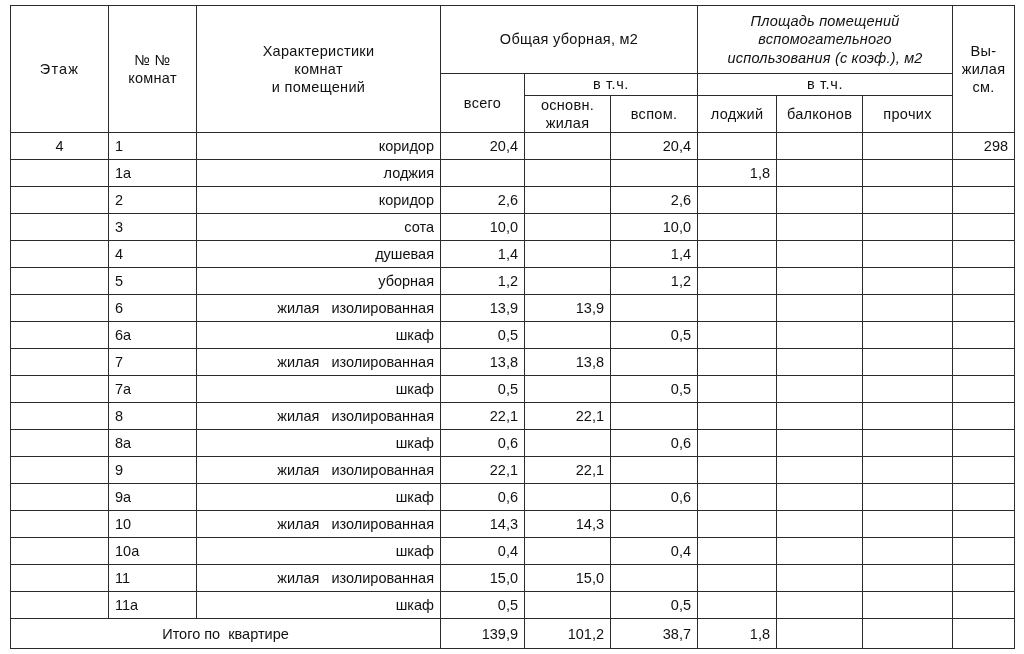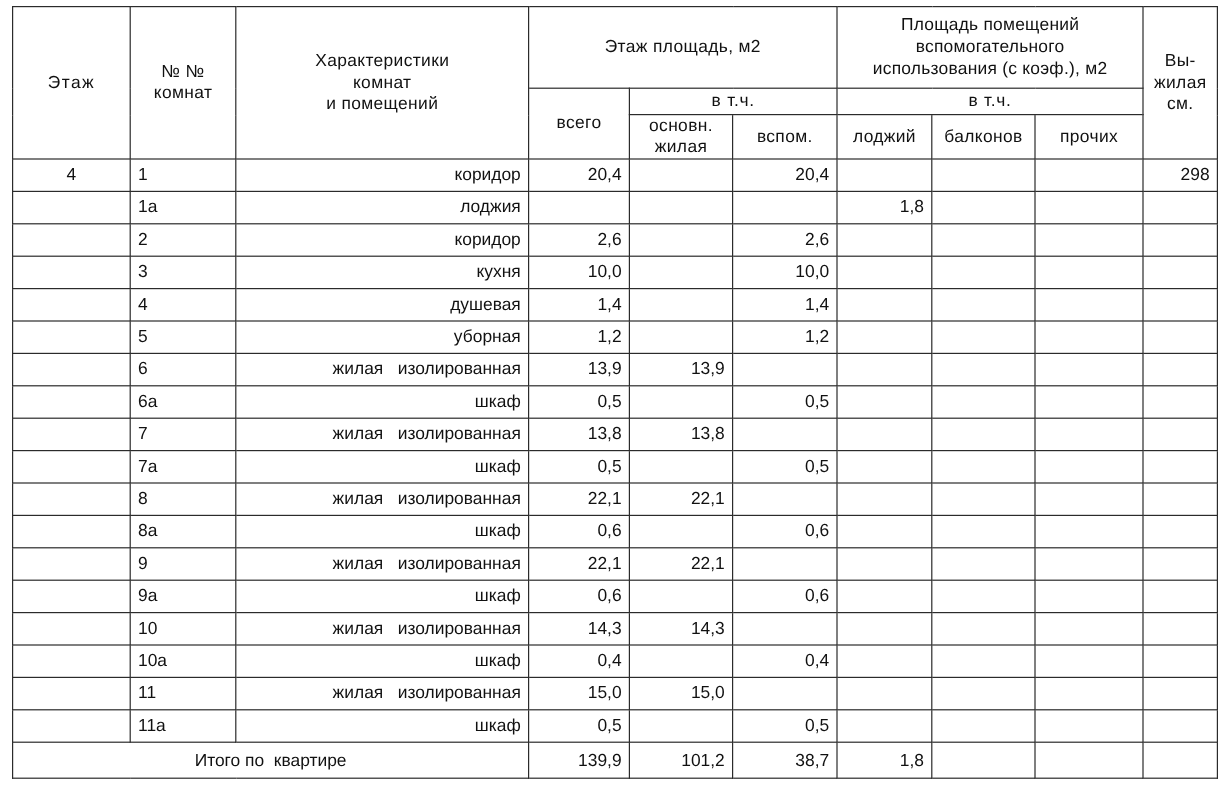--- a/index.html
+++ b/index.html
@@ -41,21 +41,21 @@
     background: #ffffff;
   }
   
   .hdr {
     text-align: center;
     line-height: 1.25;
     font-size: 14.5px;
     letter-spacing: 0.3px;
   }
   .hdr-wide { letter-spacing: 1.2px; }
-  .hdr-sm { font-size: 14px; letter-spacing: 0.2px; }
+  .hdr-sm { font-size: 14px; letter-spacing: 0.2px; font-style: italic; }
   .hdr-tight { letter-spacing: 0.6px; margin-left: 36px; }
 
   
   tr.data-row td { height: 27px; }
   .c-floor { text-align: center; }
   .c-num   { text-align: left; padding-left: 10px; }
   .c-desc  { text-align: right; padding-left: 14px; white-space: pre; }
   .c-val   { text-align: right; padding-right: 9px; }
 
   tr.total-row td {
@@ -93,21 +93,21 @@
         <th class="hdr hdr-wide" rowspan="3">Этаж</th>
         <th class="hdr" rowspan="3">
           <div>№ №</div>
           <div>комнат</div>
         </th>
         <th class="hdr" rowspan="3">
           <div>Характеристики</div>
           <div>комнат</div>
           <div>и помещений</div>
         </th>
-        <th class="hdr" colspan="3" style="height:68px">Этаж площадь,  м2</th>
+        <th class="hdr" colspan="3" style="height:68px">Общая уборная,  м2</th>
         <th class="hdr hdr-sm" colspan="3">
           <div>Площадь помещений</div>
           <div>вспомогательного</div>
           <div>использования (с коэф.), м2</div>
         </th>
         <th class="hdr" rowspan="3">
           <div>Вы-</div>
           <div>жилая</div>
           <div>см.</div>
         </th>
@@ -162,21 +162,21 @@
           <td class="c-val"></td>
           <td class="c-val">2,6</td>
           <td class="c-val"></td>
           <td class="c-val"></td>
           <td class="c-val"></td>
           <td class="c-val"></td>
         </tr>
         <tr class="data-row">
           <td class="c-floor"></td>
           <td class="c-num">3</td>
-          <td class="c-desc">кухня</td>
+          <td class="c-desc">сота</td>
           <td class="c-val">10,0</td>
           <td class="c-val"></td>
           <td class="c-val">10,0</td>
           <td class="c-val"></td>
           <td class="c-val"></td>
           <td class="c-val"></td>
           <td class="c-val"></td>
         </tr>
         <tr class="data-row">
           <td class="c-floor"></td>

